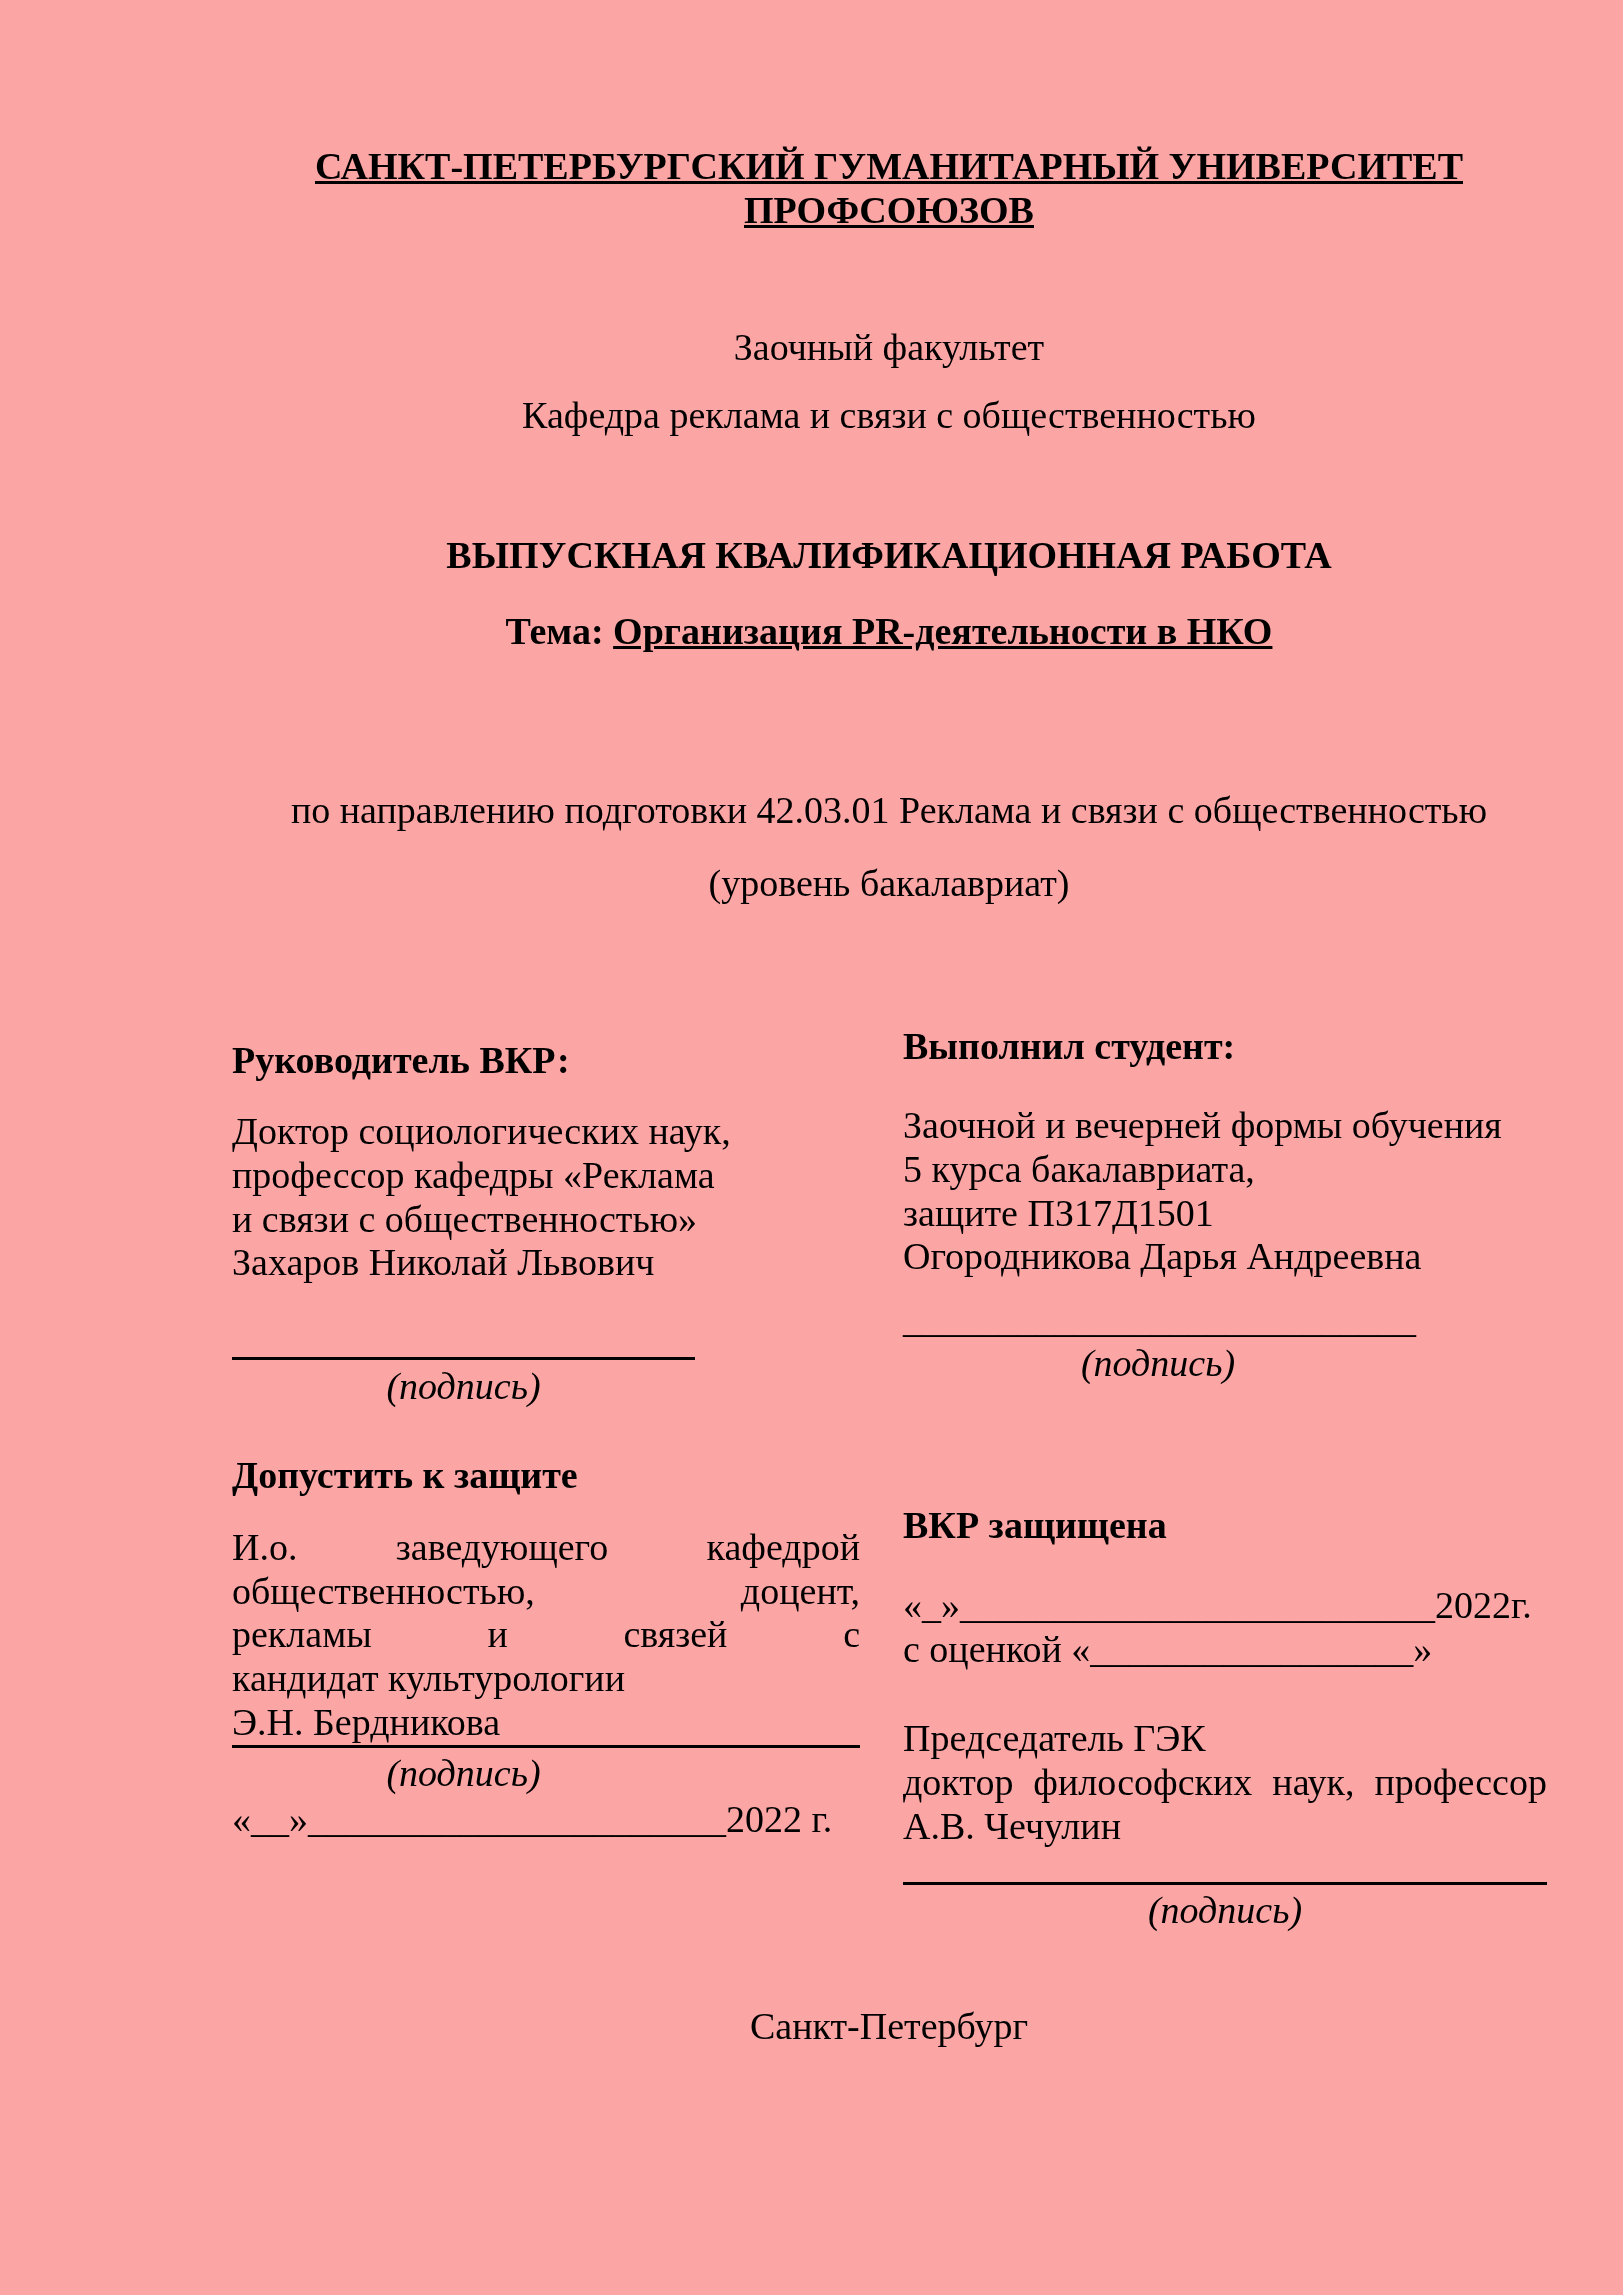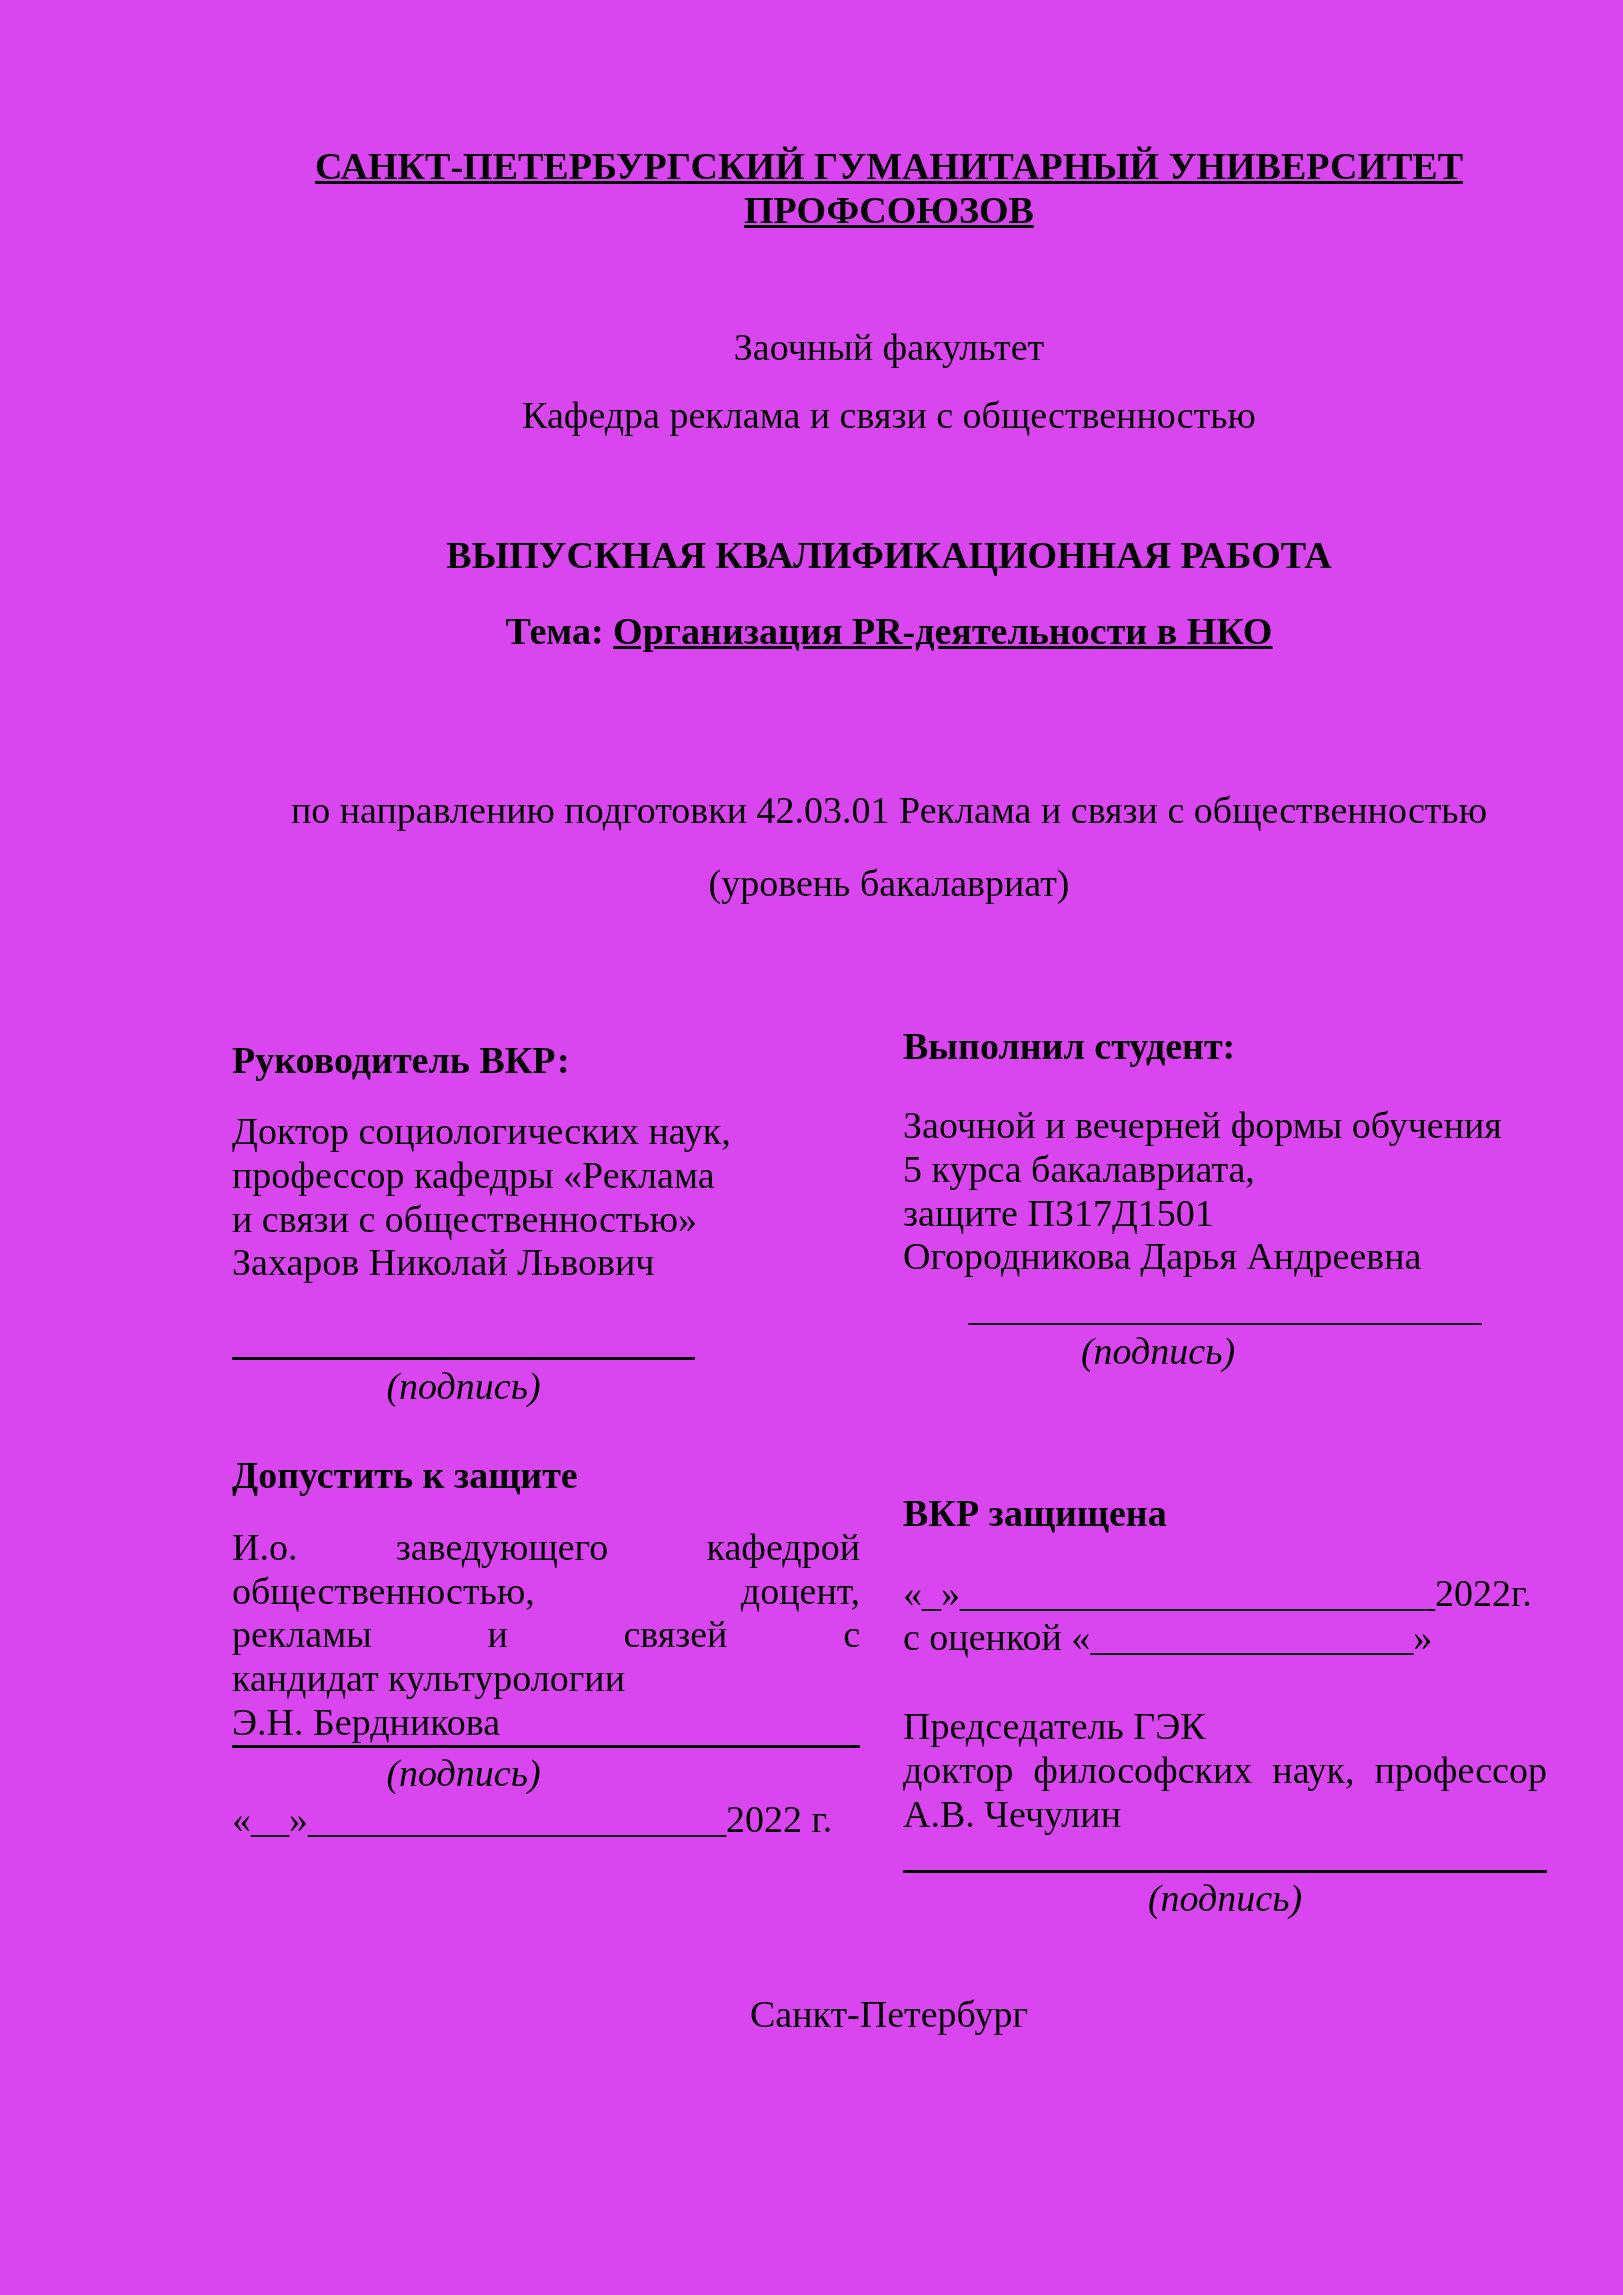--- a/index.html
+++ b/index.html
@@ -1,21 +1,21 @@
 <!DOCTYPE html>
 <html style="font-size:12.6px"><head>
 <meta charset="utf-8">
 <style>
   * { margin: 0; padding: 0; box-sizing: border-box; }
   html, body { background: #ffffff; }
   .page {
     position: relative;
     width: 1623px;
     height: 2295px;
-    background: #d946ef;
+    background: #fca5a5;
     color: #000000;
     font-family: "Liberation Serif", "DejaVu Serif", serif;
     font-size: 38px;
     line-height: 1.15;
     padding: 145px 77px 0 232px;
     overflow: hidden;
   }
   .center { text-align: center; }
   .bold { font-weight: bold; }
   .italic { font-style: italic; }
@@ -45,21 +45,21 @@
   .w820 { width: 644px; }
   .w650 { width: 510px; }
 
   .sup-rule { margin-top: 72px; margin-bottom: 4.7px; }
   .sup-caption { margin-bottom: 46px; }
   .admission-heading { margin-bottom: 25px; }
   .admission-para { }
   .adm-rule { margin-bottom: 4.7px; }
   .adm-caption { margin-bottom: 1.6px; }
 
-  .student-blank { letter-spacing: 0; margin-top: 7px; text-align: center; }
+  .student-blank { letter-spacing: 0; margin-top: 19px; }
   .stu-caption { }
   .defense-heading { margin-top: 119px; margin-bottom: 28px; }
   .chairman { margin-top: 46px; }
   .def-rule { margin-top: 33px; margin-bottom: 4.7px; }
 
   .footer { margin-top: 72px; }
 </style>
 </head>
 <body>
 

